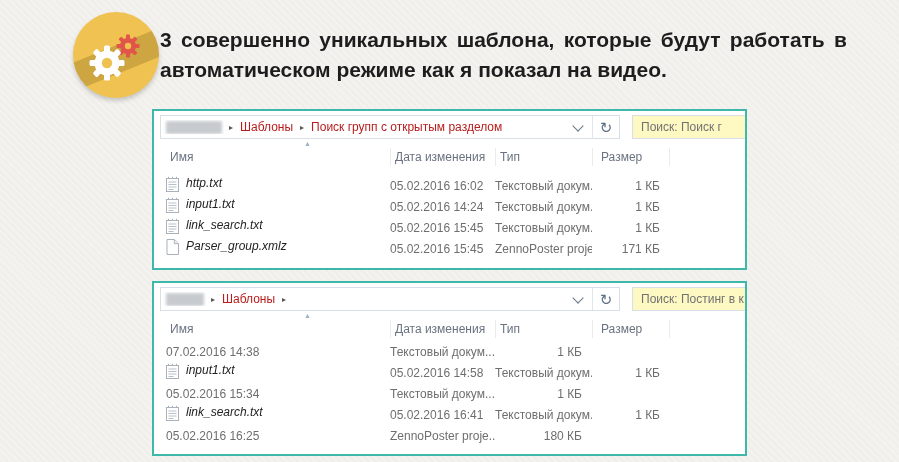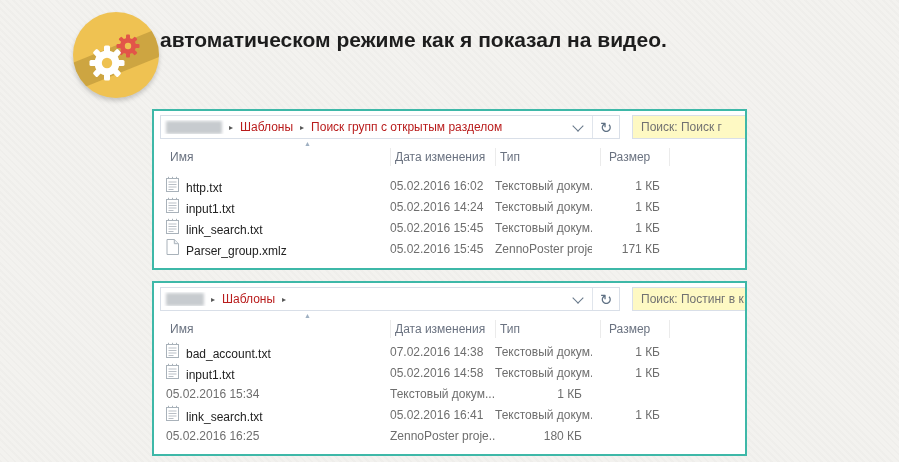--- a/index.html
+++ b/index.html
@@ -35,28 +35,28 @@
     display:flex;align-items:center;justify-content:center;
     color:#5f7184;font-size:15px;line-height:1;}
   .searchbox{position:absolute;left:478px;top:4px;width:150px;height:24px;
     border:1px solid #d9dfe8;background:#fef9c3;box-sizing:border-box;
     display:flex;align-items:center;padding-left:8px;color:#717171;white-space:nowrap;}
   .colhead{position:absolute;left:0;top:36px;width:100%;height:20px;
     display:grid;grid-template-columns:224px 105px 97px 78px;padding-left:12px;
     align-items:center;color:#6a7280;}
   .colhead .hc{height:18px;display:flex;align-items:center;padding-left:4px;box-sizing:border-box;}
   .colhead .hc.c1,.colhead .hc.c2,.colhead .hc.c3{border-left:1px solid #ebebeb;}
-  .colhead .hc.c3{border-right:1px solid #ebebeb;padding-left:8px;margin-left:8px;}
+  .colhead .hc.c3{border-right:1px solid #ebebeb;padding-left:8px;}
   .sortmark{position:absolute;left:150px;top:29px;font-size:7px;color:#9fb0c2;}
   .rows{position:absolute;left:0;width:100%;}
   .win1 .rows{top:64px;}
   .win2 .rows{top:58px;}
   .frow{height:21px;display:grid;grid-template-columns:224px 105px 97px 78px;
     padding-left:12px;align-items:center;}
-  .fname{display:flex;align-items:flex-end;gap:7px;color:#222;}
+  .fname{display:flex;align-items:flex-start;gap:7px;color:#222;font-style:italic;}
   .fname svg{flex:none;}
   .fsize{text-align:right;padding-right:10px;}
   .fcell{white-space:nowrap;overflow:hidden;}
 </style>
 </head>
 <body>
 
 <div class="stage">
 
   <svg class="badge" viewBox="0 0 90 90" aria-hidden="true">
@@ -95,20 +95,21 @@
         <rect x="-3" y="-17.5" width="6" height="7" rx="1.5" transform="rotate(180)"></rect>
         <rect x="-3" y="-17.5" width="6" height="7" rx="1.5" transform="rotate(225)"></rect>
         <rect x="-3" y="-17.5" width="6" height="7" rx="1.5" transform="rotate(270)"></rect>
         <rect x="-3" y="-17.5" width="6" height="7" rx="1.5" transform="rotate(315)"></rect>
       </g>
       <circle r="5.2" fill="#eec150"></circle>
     </g>
   </svg>
 
   <div class="headline">
+    <div class="l1">3 совершенно уникальных шаблона, которые будут работать в</div>
     <div class="l2">автоматическом режиме как я показал на видео.</div>
   </div>
 
   <section class="explorer win1">
     <div class="addrbar">
       <div class="crumbs">
           <span class="blurseg"></span>
           <span class="crumb-arrow">▸</span>
           <span class="crumb-label">Шаблоны</span>
           <span class="crumb-arrow">▸</span>
@@ -209,33 +210,20 @@
     <div class="searchbox">Поиск: Постинг в к</div>
     <span class="sortmark">▲</span>
     <div class="colhead">
         <div class="hc c0">Имя</div>
         <div class="hc c1">Дата изменения</div>
         <div class="hc c2">Тип</div>
         <div class="hc c3">Размер</div>
       </div>
     <div class="rows">
         <div class="frow">
-          <div class="fname fcell">
-            <span><svg width="13" height="16" viewBox="0 0 13 16">
-                <rect x="0.5" y="2.5" width="12" height="13" fill="#fff" stroke="#a9b2ba"></rect>
-                <line x1="2.5" y1="2.5" x2="2.5" y2="0.8" stroke="#a9b2ba"></line>
-                <line x1="6.5" y1="2.5" x2="6.5" y2="0.8" stroke="#a9b2ba"></line>
-                <line x1="10.5" y1="2.5" x2="10.5" y2="0.8" stroke="#a9b2ba"></line>
-                <line x1="2.5" y1="6" x2="10.5" y2="6" stroke="#b9bfc6"></line>
-                <line x1="2.5" y1="8.5" x2="10.5" y2="8.5" stroke="#b9bfc6"></line>
-                <line x1="2.5" y1="11" x2="10.5" y2="11" stroke="#b9bfc6"></line>
-                <line x1="2.5" y1="13.5" x2="7.5" y2="13.5" stroke="#b9bfc6"></line>
-              </svg></span>
-            <span>bad_account.txt</span>
-          </div>
           <div class="fcell">07.02.2016 14:38</div>
           <div class="fcell">Текстовый докум...</div>
           <div class="fcell fsize">1 КБ</div>
         </div>
         <div class="frow">
           <div class="fname fcell">
             <span><svg width="13" height="16" viewBox="0 0 13 16">
                 <rect x="0.5" y="2.5" width="12" height="13" fill="#fff" stroke="#a9b2ba"></rect>
                 <line x1="2.5" y1="2.5" x2="2.5" y2="0.8" stroke="#a9b2ba"></line>
                 <line x1="6.5" y1="2.5" x2="6.5" y2="0.8" stroke="#a9b2ba"></line>

